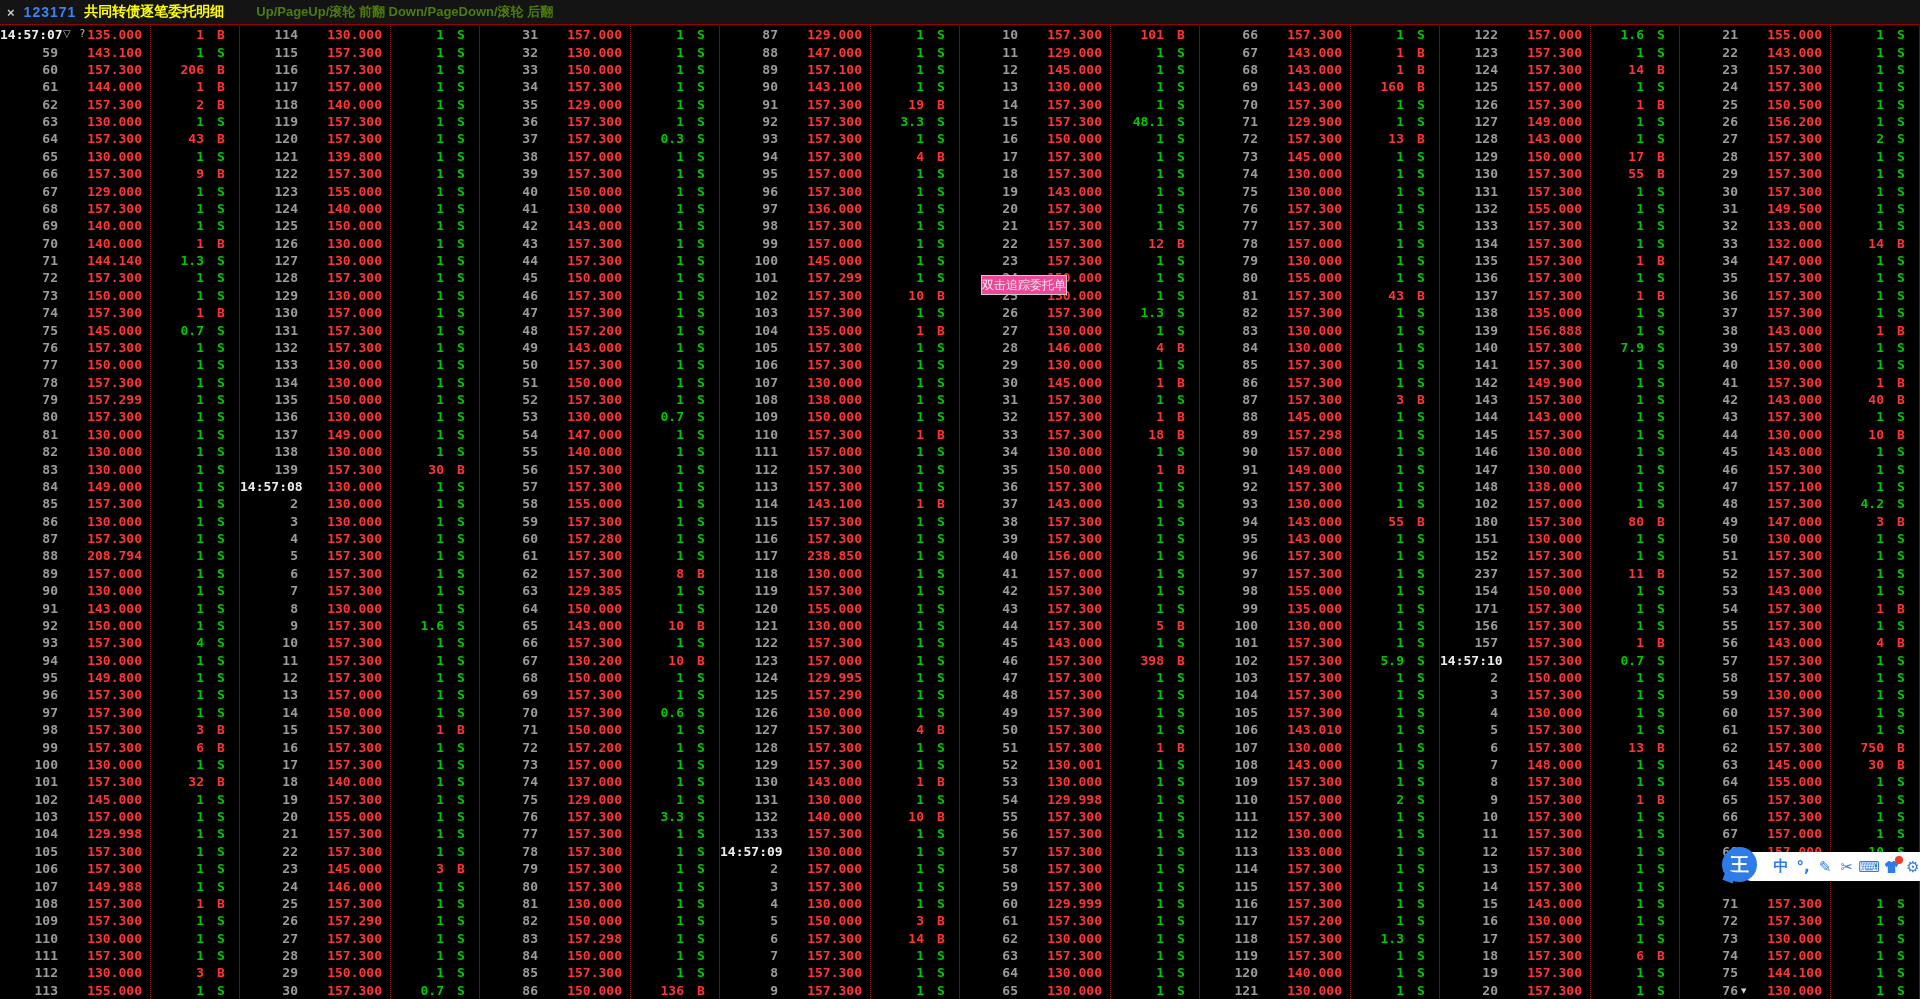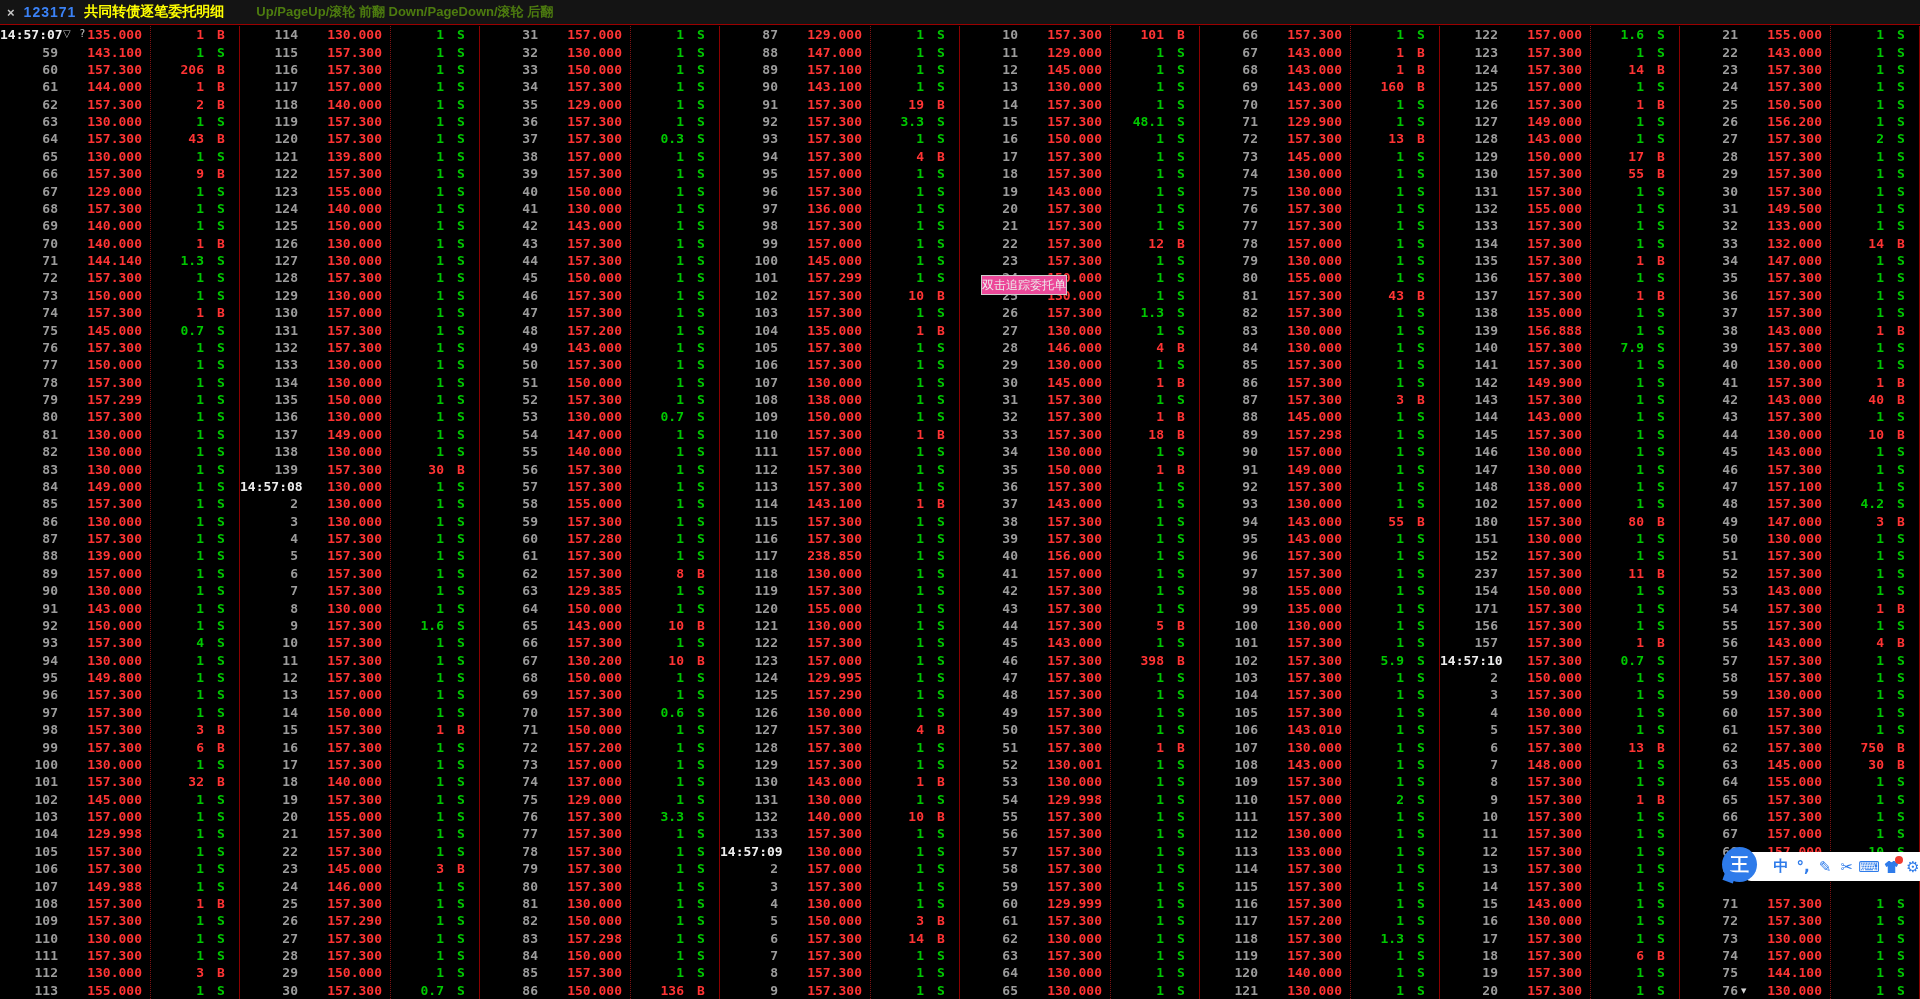--- a/index.html
+++ b/index.html
@@ -238,21 +238,21 @@
         <span class="side">S</span>
       </div>
       <div class="row S">
         <span class="seq">87</span>
         <span class="price">157.300</span>
         <span class="qty">1</span>
         <span class="side">S</span>
       </div>
       <div class="row S">
         <span class="seq">88</span>
-        <span class="price">139.000</span>
+        <span class="price">208.794</span>
         <span class="qty">1</span>
         <span class="side">S</span>
       </div>
       <div class="row S">
         <span class="seq">89</span>
         <span class="price">157.000</span>
         <span class="qty">1</span>
         <span class="side">S</span>
       </div>
       <div class="row S">

